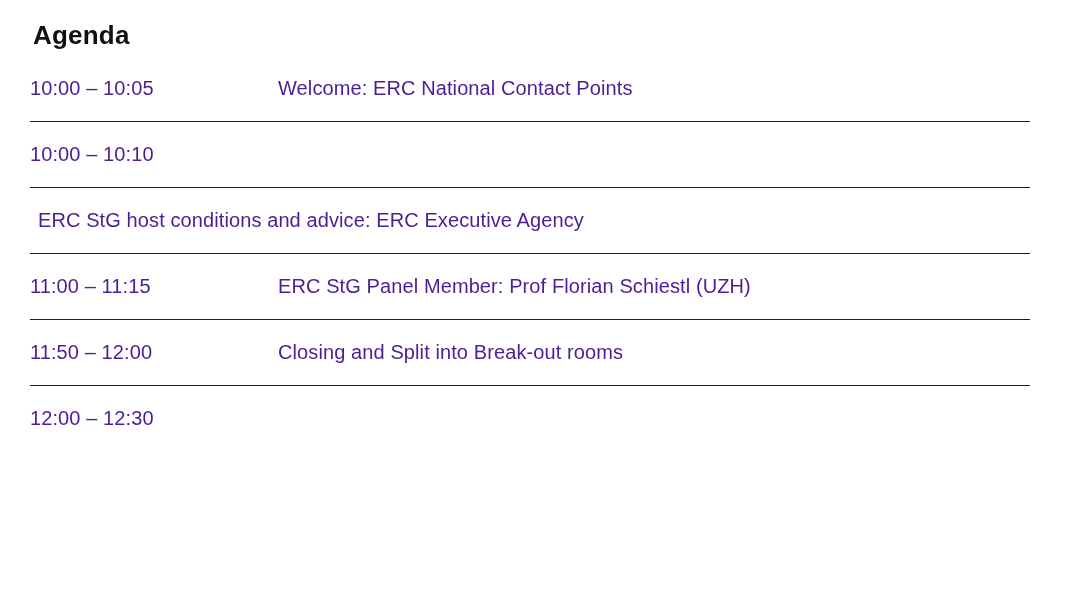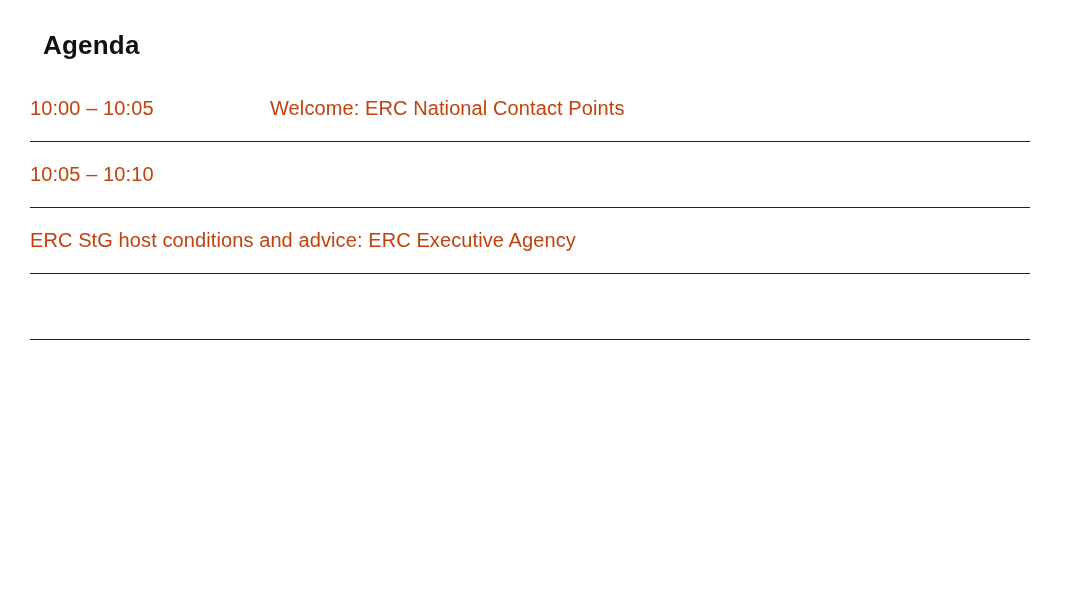--- a/index.html
+++ b/index.html
@@ -12,75 +12,83 @@
     height: 609px;
     overflow: hidden;
     font-family: "Liberation Sans", "DejaVu Sans", sans-serif;
     color: #1a1a1a;
     -webkit-font-smoothing: antialiased;
   }
   .page {
     padding: 14px 0 0 30px;
   }
   .page-title {
-    margin: 13px;
+    margin: 3px;
     height: 36px;
     line-height: 36px;
     font-size: 26px;
     font-weight: 700;
     letter-spacing: 0.2px;
     color: #111111;
   }
   .agenda-table {
     width: 1000px;
   }
   .agenda-row {
     display: flex;
     align-items: center;
     height: 65px;
     border-bottom: 1px solid #1f1f1f;
     font-size: 20px;
     font-weight: 400;
     letter-spacing: 0.1px;
-    color: #c2410c;
+    color: #4c1d95;
   }
   .agenda-row:last-child {
     border-bottom: none;
   }
   .agenda-time {
     width: 240px;
     flex: 0 0 240px;
     white-space: nowrap;
   }
   .agenda-topic {
     flex: 1 1 auto;
     white-space: nowrap;
+    margin-left: 8px;
   }
 </style>
 </head>
 <body>
 
 <div class="page">
   <h1 class="page-title">Agenda</h1>
   <div class="agenda-table" id="agenda-rows">
   <div class="agenda-row">
     <div class="agenda-time">10:00 – 10:05</div>
     <div class="agenda-topic">Welcome: ERC National Contact Points</div>
   </div>
 
   <div class="agenda-row">
-    <div class="agenda-time">10:05 – 10:10</div>
+    <div class="agenda-time">10:00 – 10:10</div>
   </div>
 
   <div class="agenda-row">
     <div class="agenda-topic">ERC StG host conditions and advice: ERC Executive Agency</div>
   </div>
 
 
   <div class="agenda-row">
+    <div class="agenda-time">11:00 – 11:15</div>
+    <div class="agenda-topic">ERC StG Panel Member: Prof Florian Schiestl (UZH)</div>
   </div>
 
 
+  <div class="agenda-row">
+    <div class="agenda-time">11:50 – 12:00</div>
+    <div class="agenda-topic">Closing and Split into Break-out rooms</div>
+  </div>
 
   <div class="agenda-row">
+    <div class="agenda-time">12:00 – 12:30</div>
   </div>
 </div>
 </div>
 
 </body></html>

